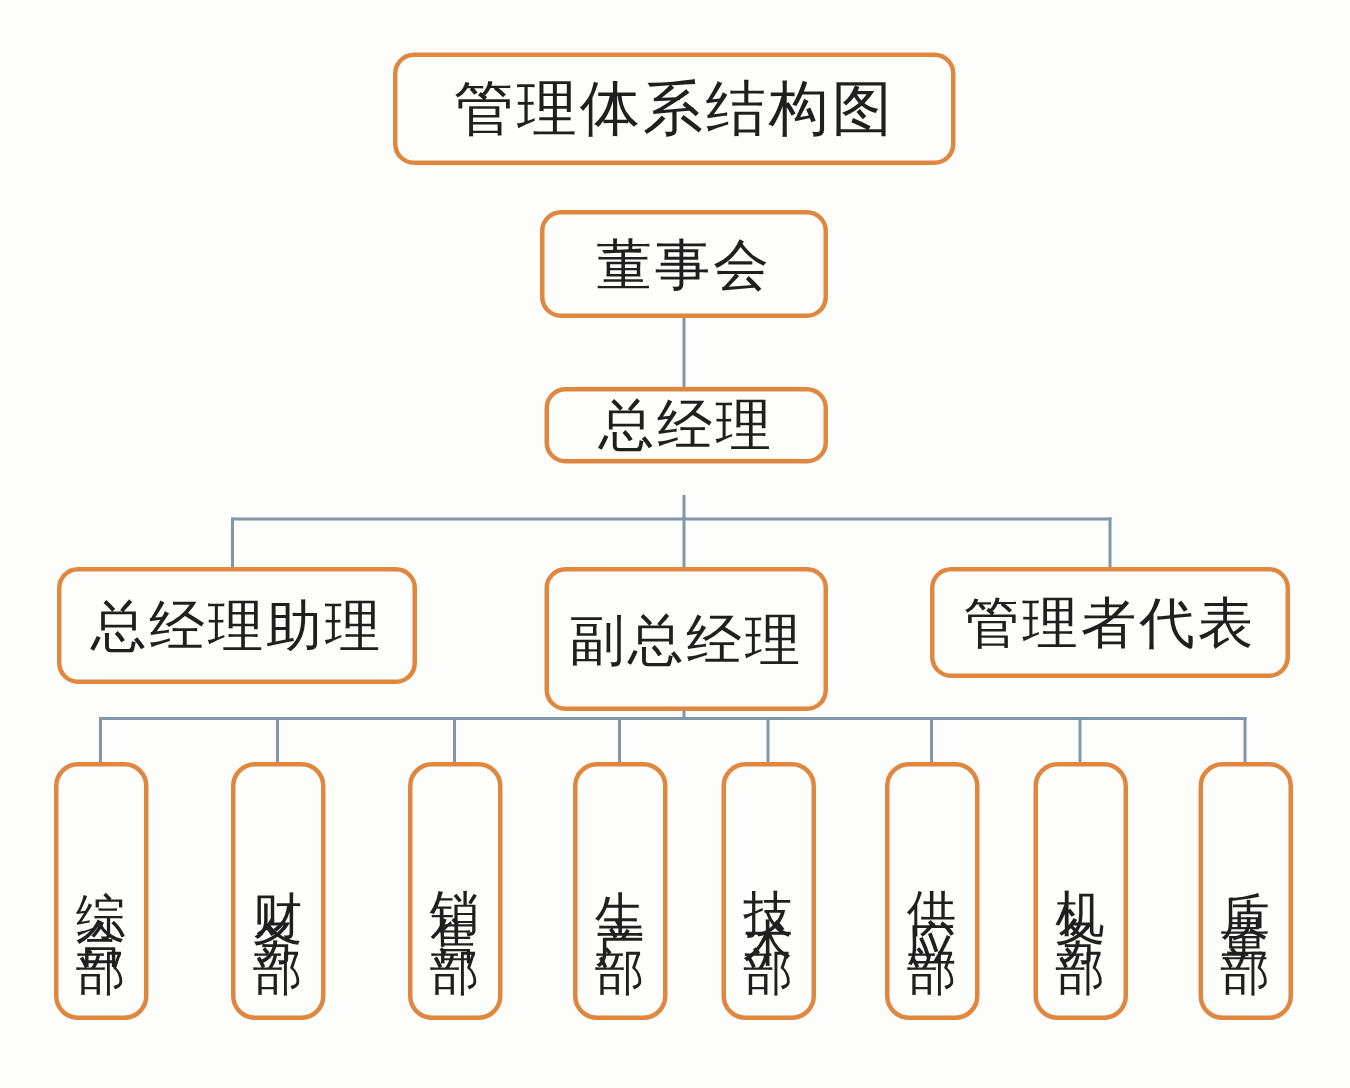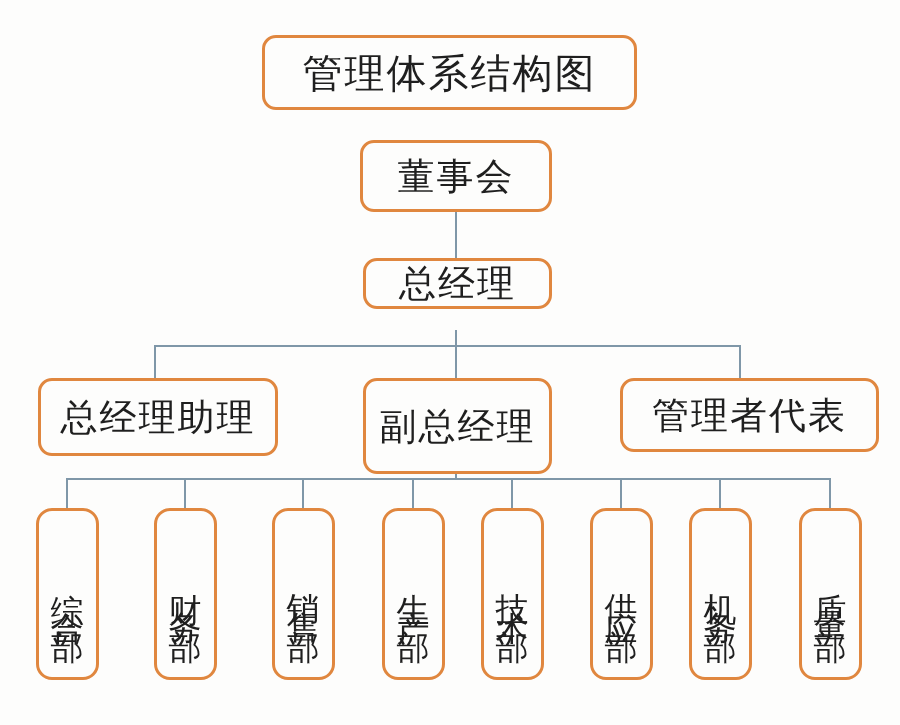--- a/index.html
+++ b/index.html
@@ -34,21 +34,21 @@
     text-align: center;
     letter-spacing: 2px;
     line-height: 1;
     z-index: 2;
   }
   .node-title      { left: 262px; top: 35px;  width: 375px; height: 75px; font-size: 40px; }
   .node-board      { left: 360px; top: 140px; width: 192px; height: 72px; font-size: 37px; }
   .node-gm         { left: 363px; top: 258px; width: 189px; height: 51px; font-size: 37px; text-align: center; }
   .node-gm-asst    { left: 38px;  top: 378px; width: 240px; height: 78px; font-size: 37px; }
   .node-deputy-gm  { left: 363px; top: 378px; width: 189px; height: 96px; font-size: 37px; }
-  .node-mgmt-rep   { left: 620px; top: 378px; width: 259px; height: 74px; font-size: 37px; }
+  .node-mgmt-rep   { left: 620px; top: 378px; width: 240px; height: 74px; font-size: 37px; }
   .dept {
     top: 508px;
     width: 63px;
     height: 172px;
     font-size: 33px;
     writing-mode: vertical-rl;
     text-orientation: upright;
     letter-spacing: 0.55em;
     border-radius: 16px;
   }

